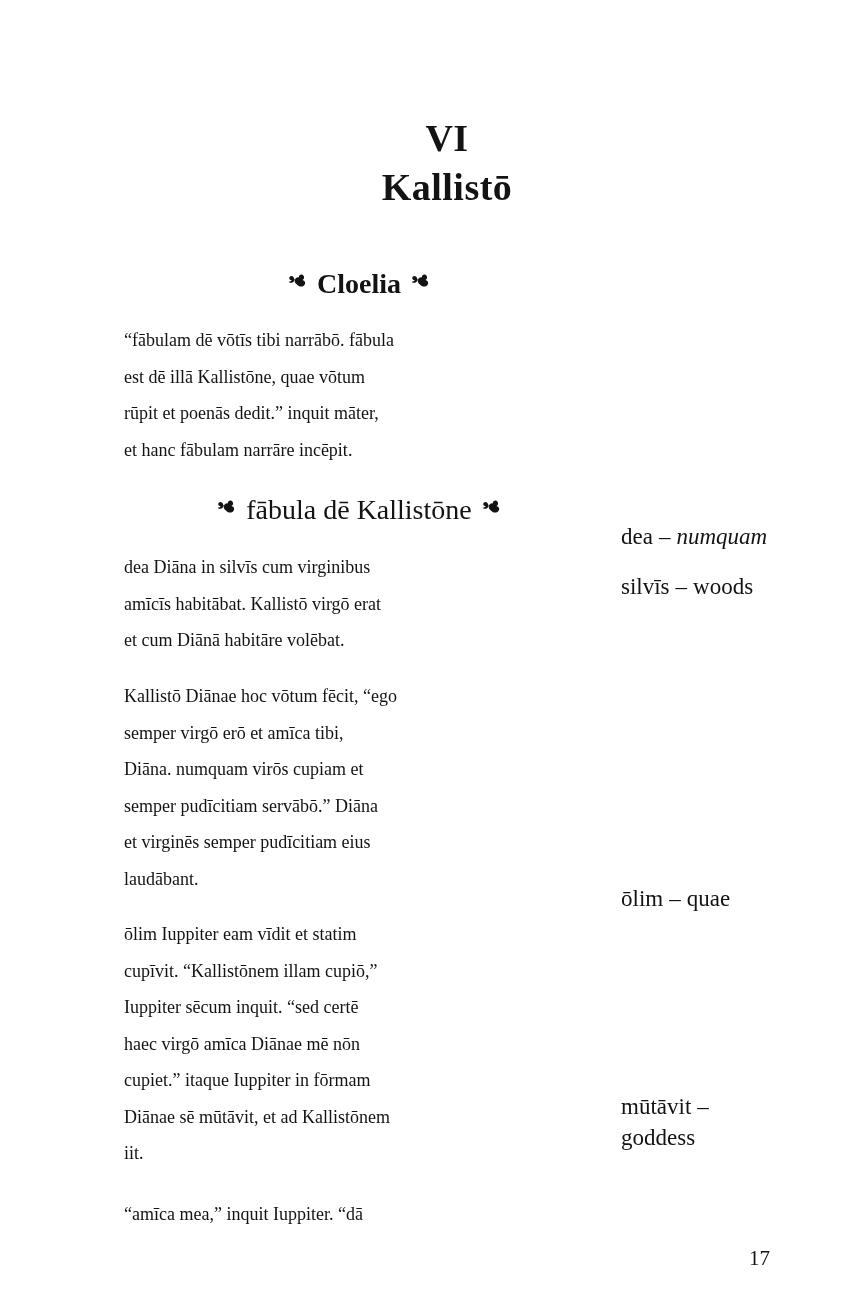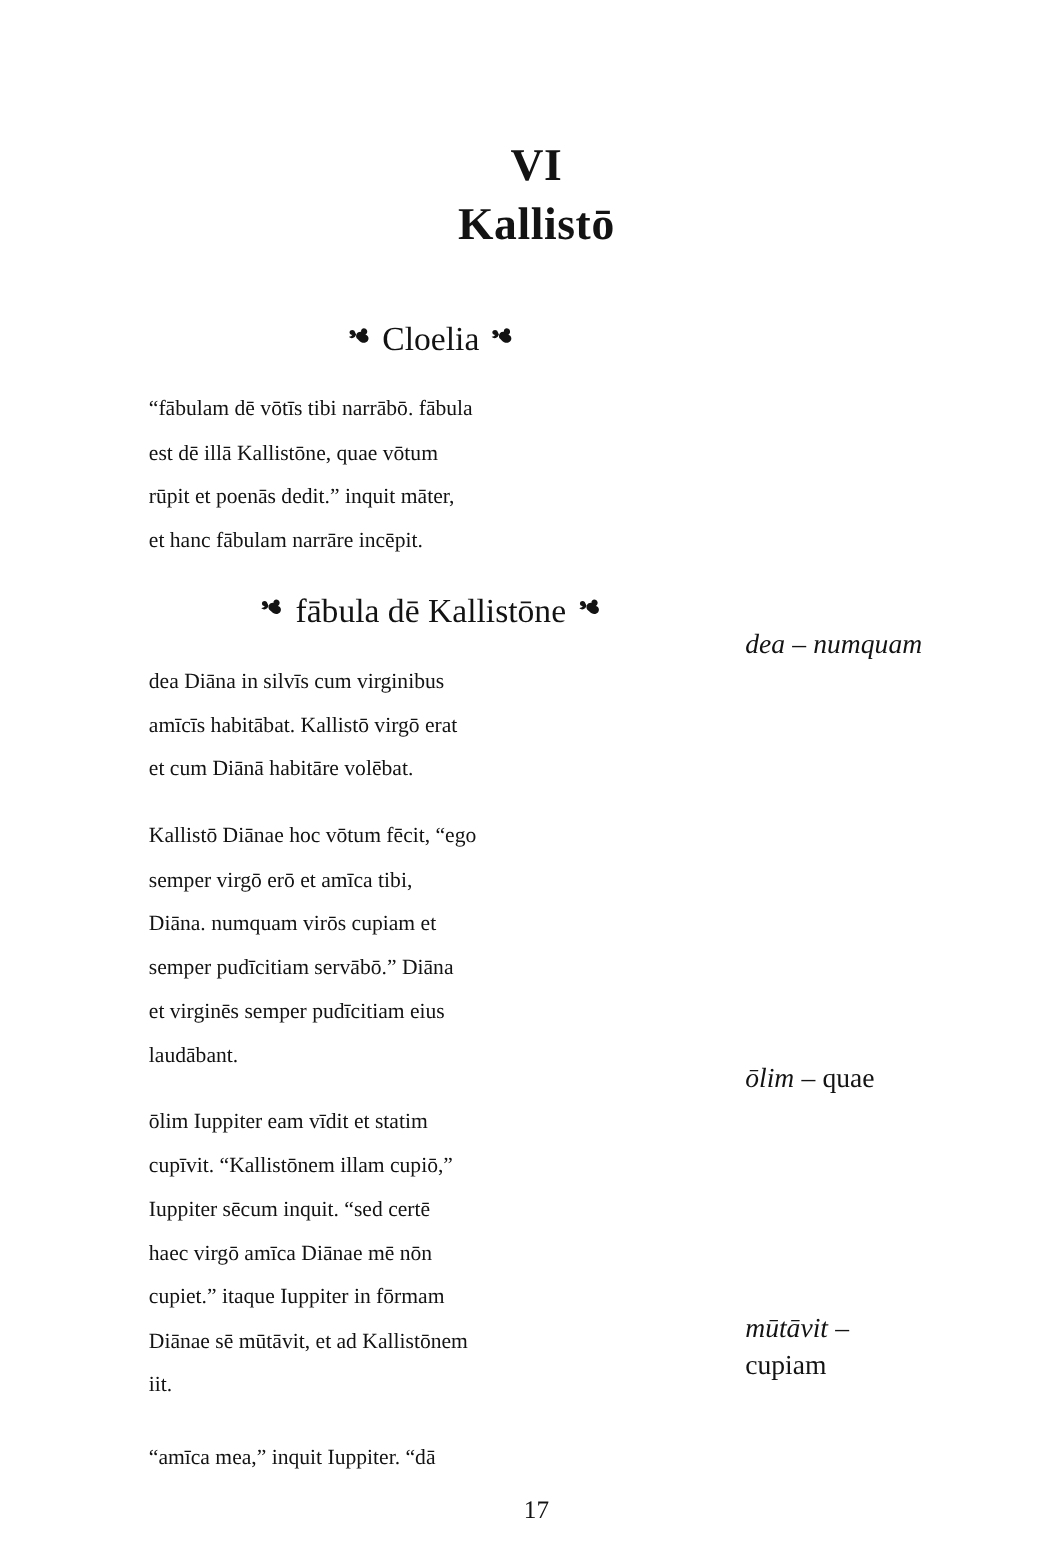--- a/index.html
+++ b/index.html
@@ -26,21 +26,21 @@
   }
   .section-heading {
     position: absolute;
     left: 124px;
     width: 470px;
     text-align: center;
     font-size: 28px;
     line-height: 36px;
     white-space: nowrap;
   }
-  .heading-1 { top: 222px; }
+  .heading-1 { top: 222px; font-weight: bold; }
   .heading-2 { top: 448px; text-align: center; }
   .fleuron {
     display: inline-block;
     width: 21px;
     height: 21px;
     vertical-align: -2px;
   }
   .fleuron-left  { margin-right: 9px; }
   .fleuron-right { margin-left: 9px; }
   .para {
@@ -62,29 +62,29 @@
     position: absolute;
     left: 621px;
     width: 175px;
     font-size: 23px;
     line-height: 31px;
   }
   .gloss-1 { top: 477px; white-space: nowrap; }
   .gloss-2 { top: 527px; white-space: nowrap; }
   .gloss-3 { top: 839px; white-space: nowrap; }
   .gloss-4 { top: 1047px; }
-  .g-latin { font-style: italic; }
+  .g-latin { }
   .g-sep { margin: 0 6px; }
   .g-eng.italic { font-style: italic; }
   .page-number {
     position: absolute;
     left: 124px;
     top: 1202px;
     width: 646px;
-    text-align: center;
+    text-align: right;
     font-size: 21px;
   }
 </style>
 </head>
 <body>
 
 <div class="page">
 
   <div class="title-block">
     <div>VI</div>
@@ -131,25 +131,28 @@
 haec virgō amīca Diānae mē nōn
 cupiet.” itaque Iuppiter in fōrmam
 Diānae sē mūtāvit, et ad Kallistōnem
 iit.</p>
   <p class="para italic para-5">“amīca mea,” inquit Iuppiter. “dā</p>
 
   <div class="gloss gloss-1">
     <span class="g-latin">dea</span><span class="g-sep">–</span><span class="g-eng italic">numquam</span>
   </div>
 
+  <div class="gloss gloss-2">
+    <span class="g-latin">silvīs</span><span class="g-sep">–</span><span class="g-eng">woods</span>
+  </div>
 
   <div class="gloss gloss-3">
     <span class="g-latin">ōlim</span><span class="g-sep">–</span><span class="g-eng">quae</span>
   </div>
 
   <div class="gloss gloss-4">
     <span class="g-latin">mūtāvit</span><span class="g-sep">–</span><br>
-    <span class="g-eng">cupiam</span>
+    <span class="g-eng">goddess</span>
   </div>
 
   <div class="page-number">17</div>
 
 </div>
 
 </body></html>

